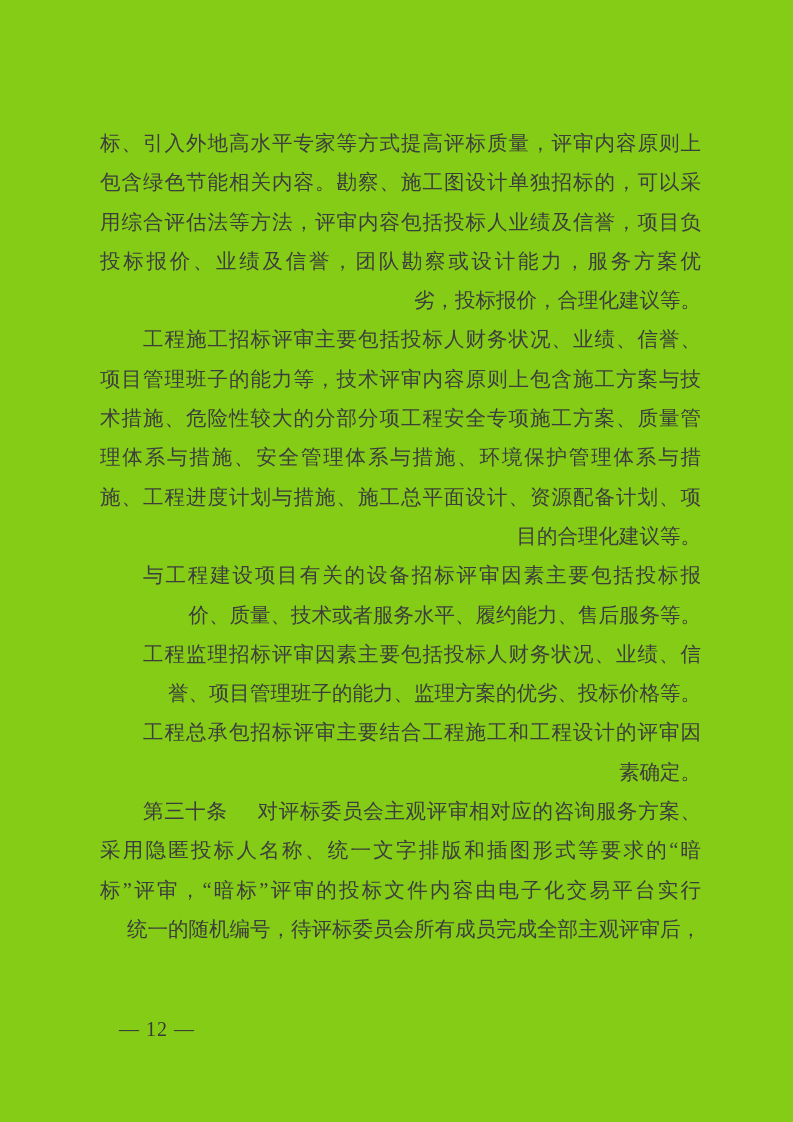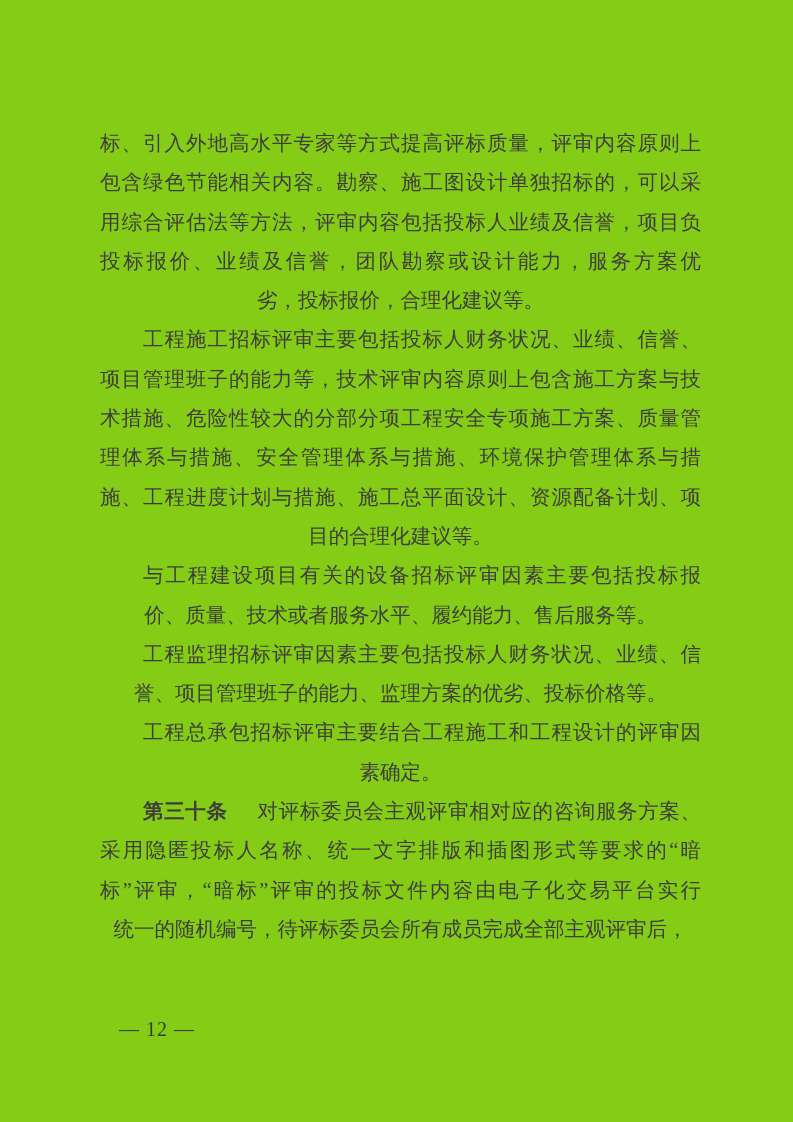--- a/index.html
+++ b/index.html
@@ -33,27 +33,27 @@
     padding: 0;
   }
   .line {
     height: 39.3px;
     overflow: hidden;
     text-align: justify;
     text-align-last: justify;
   }
   .line.last {
     text-align-last: auto;
-    text-align: center;
+    text-align: right;
   }
   .line.indent {
     text-indent: 43px;
   }
   .article-bold {
-    font-weight: bold;
+    font-weight: normal;
     margin-right: 30px;
   }
   .footer {
     position: absolute;
     left: 119px;
     top: 1000px;
     font-size: 20px;
     line-height: 26px;
     color: #383838;
     letter-spacing: 1px;

